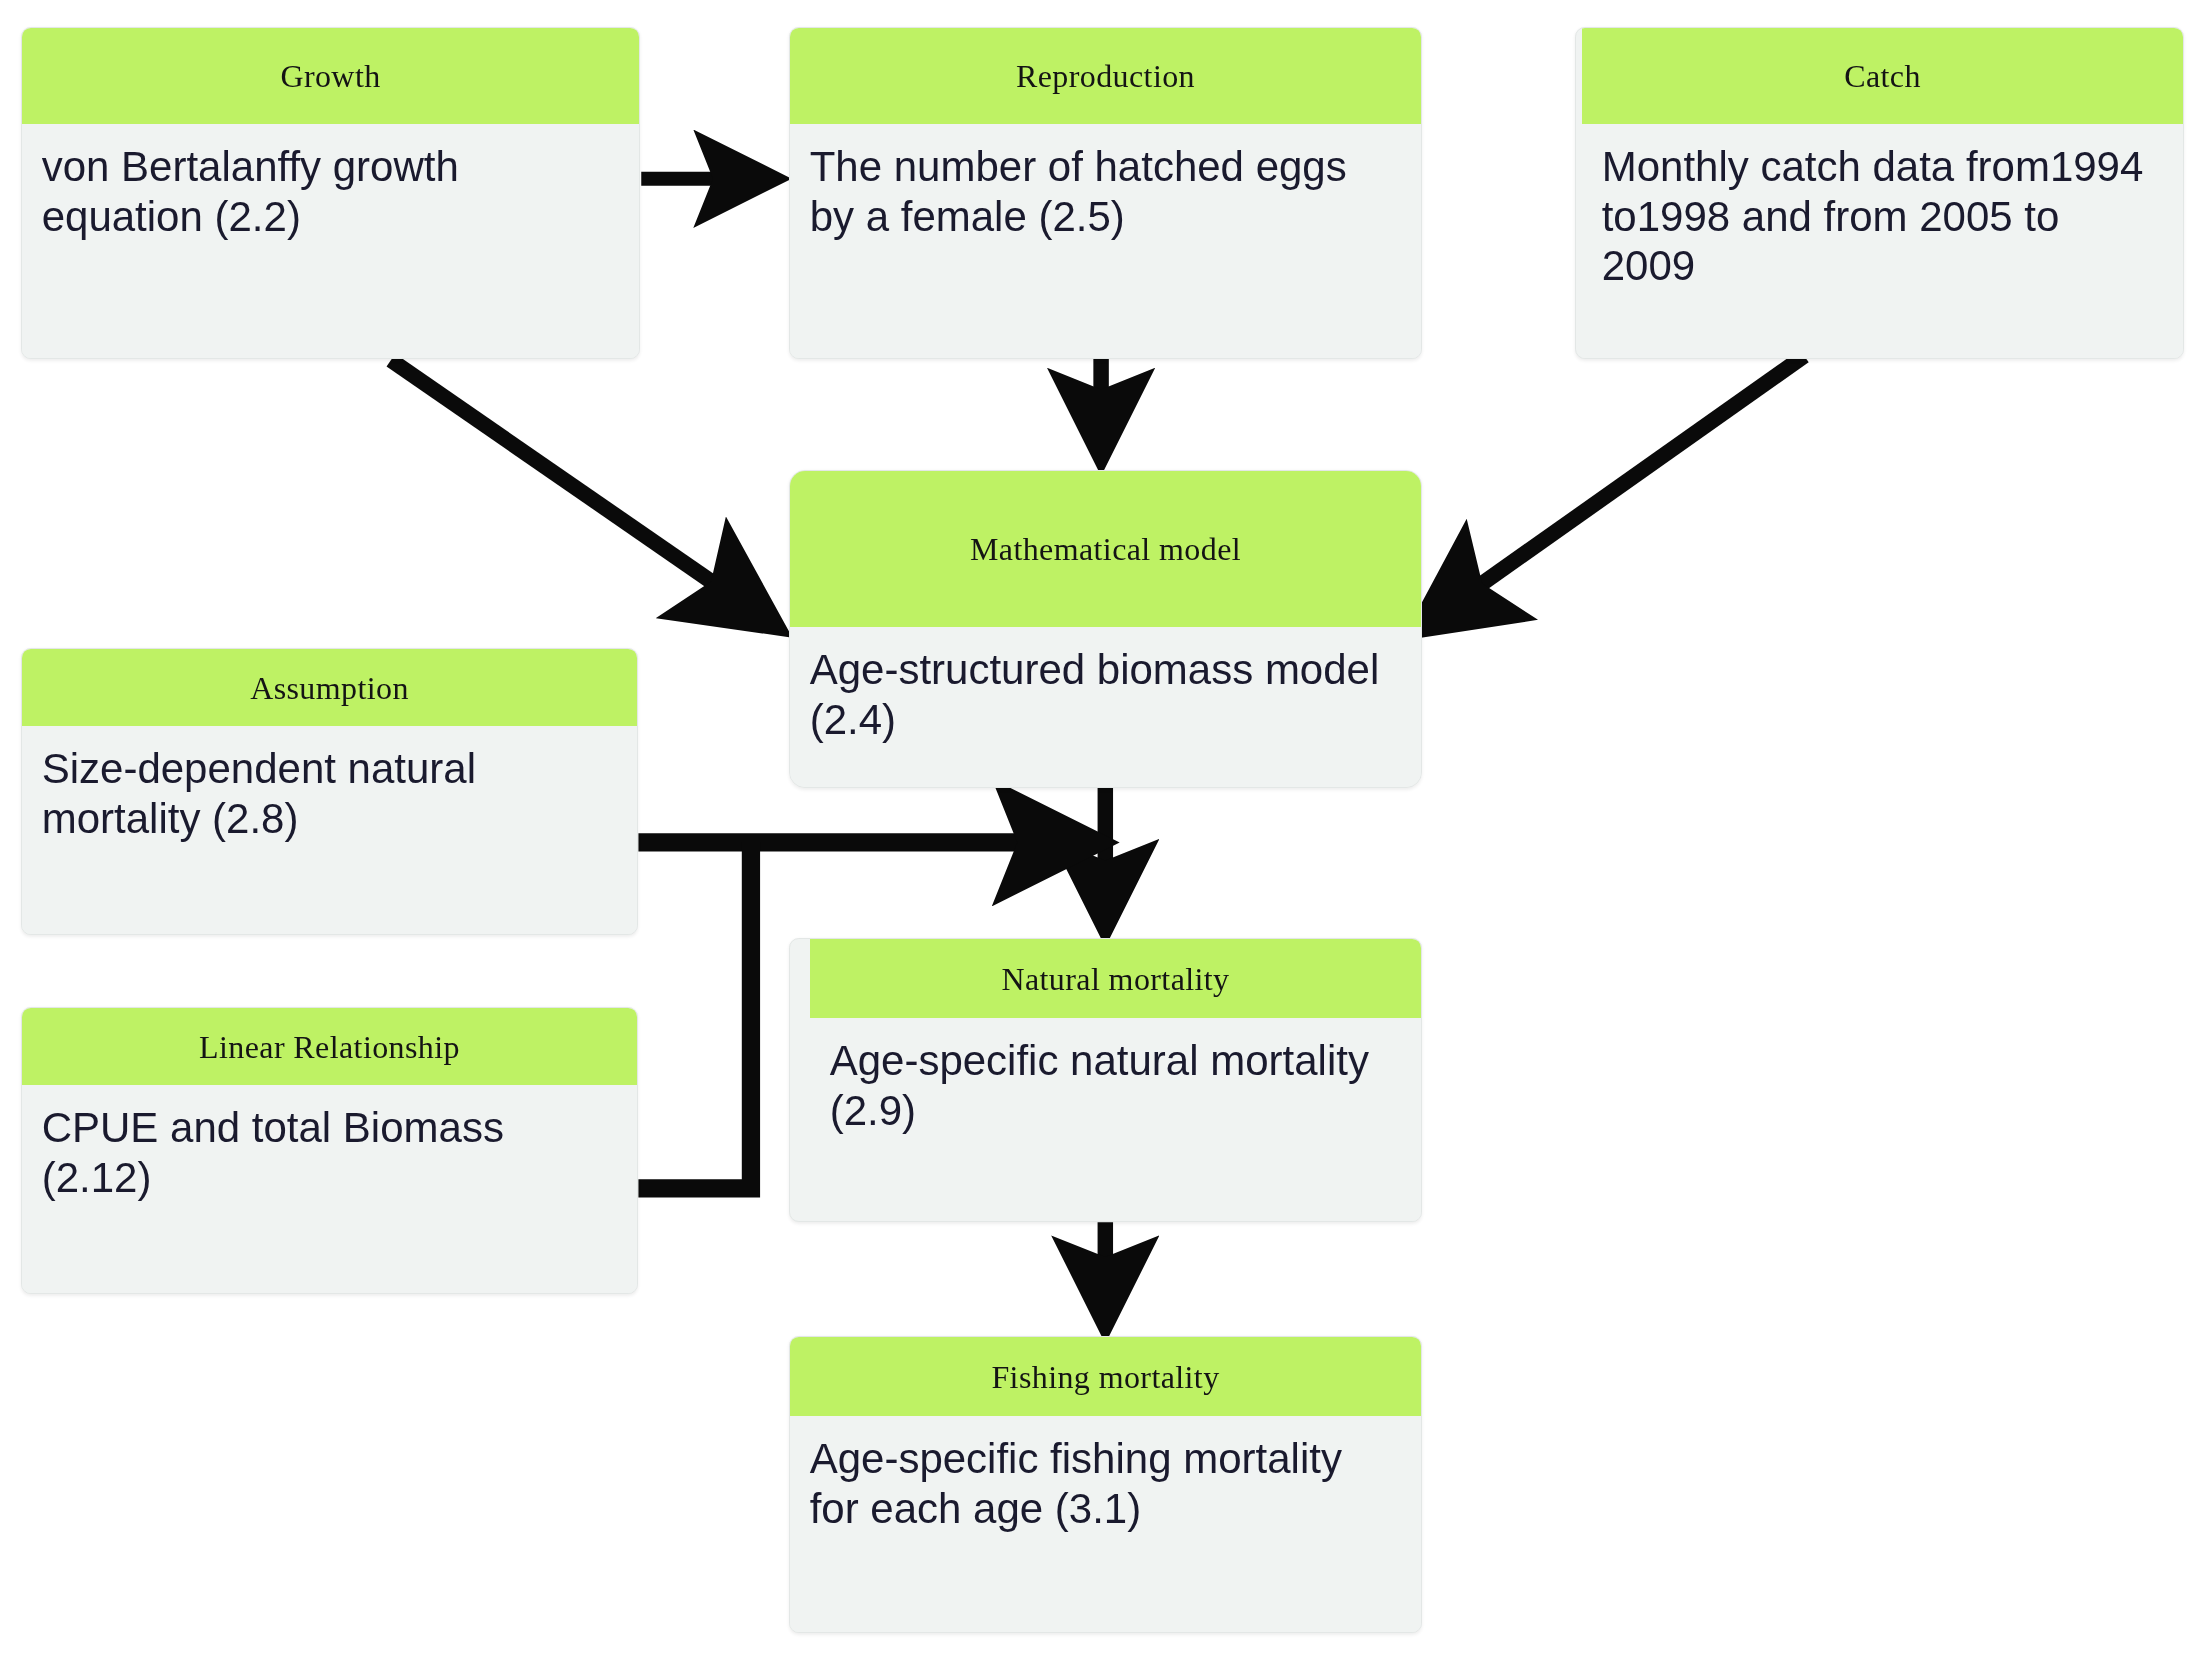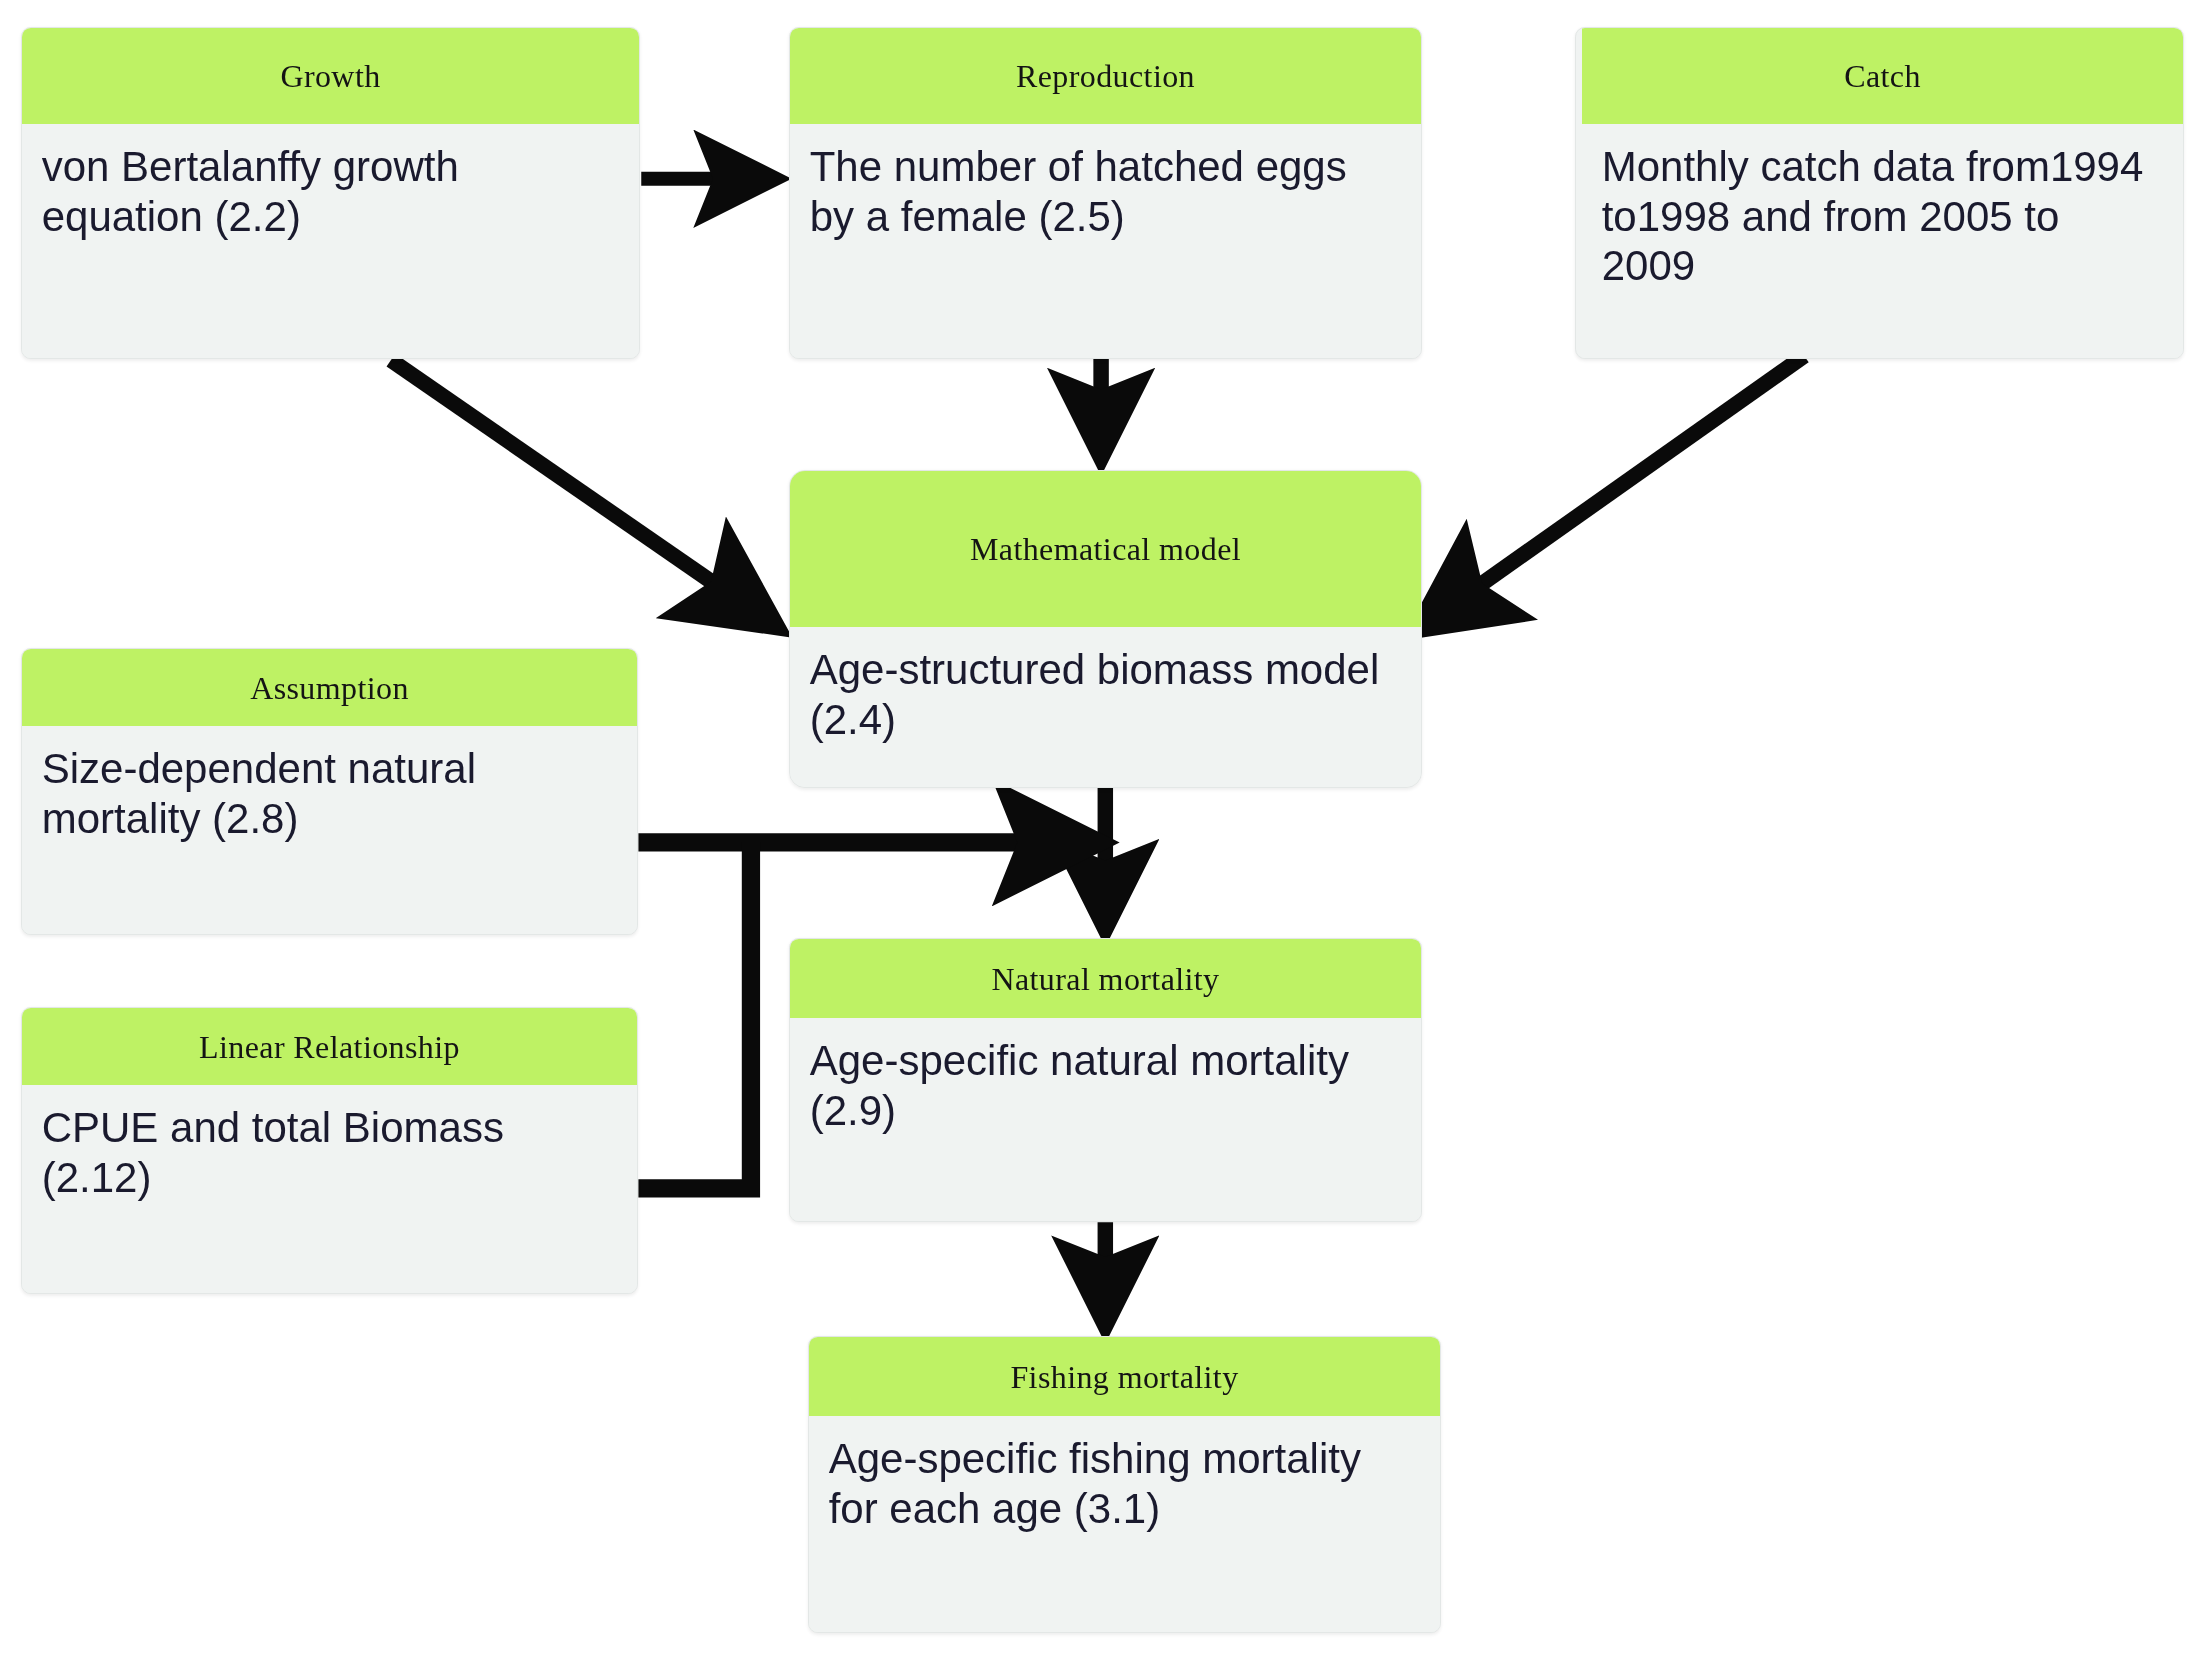--- a/index.html
+++ b/index.html
@@ -116,24 +116,24 @@
   <div class="node" style="left:21px; top:648px; width:617px; height:287px;">
     <div class="node-header" style="height:77px;">Assumption</div>
     <div class="node-body" style="height:210px;">Size-dependent natural mortality (2.8)</div>
   </div>
 
   <div class="node" style="left:21px; top:1007px; width:617px; height:287px;">
     <div class="node-header" style="height:77px;">Linear Relationship</div>
     <div class="node-body" style="height:210px;">CPUE and total Biomass (2.12)</div>
   </div>
 
-  <div class="node" style="left:789px; top:938px; width:633px; height:284px;">
+  <div class="node" style="left:789px; top:938px; width:633px; height:284px;padding-left:20px;">
     <div class="node-header" style="height:79px;">Natural mortality</div>
     <div class="node-body" style="height:205px;">Age-specific natural mortality (2.9)</div>
   </div>
 
-  <div class="node" style="left:808px; top:1336px; width:633px; height:297px;">
+  <div class="node" style="left:789px; top:1336px; width:633px; height:297px;">
     <div class="node-header" style="height:79px;">Fishing mortality</div>
     <div class="node-body" style="height:218px;">Age-specific fishing mortality for each age (3.1)</div>
   </div>
 
 </div>
 
 
 </body></html>

